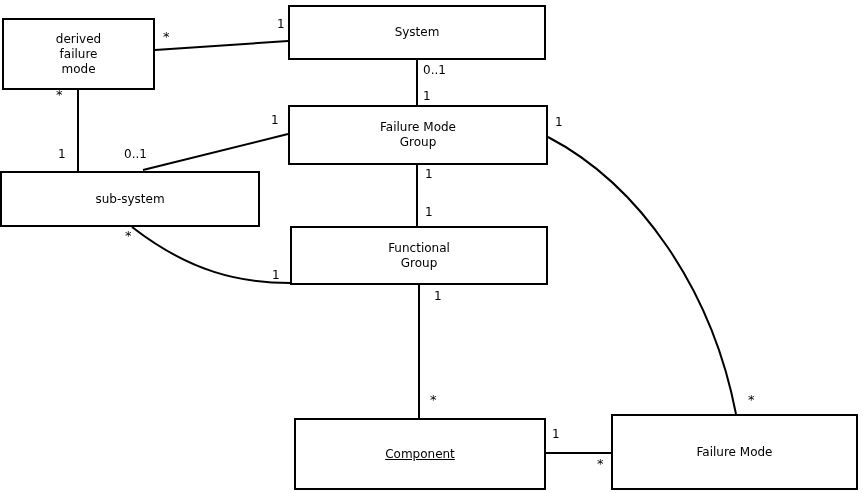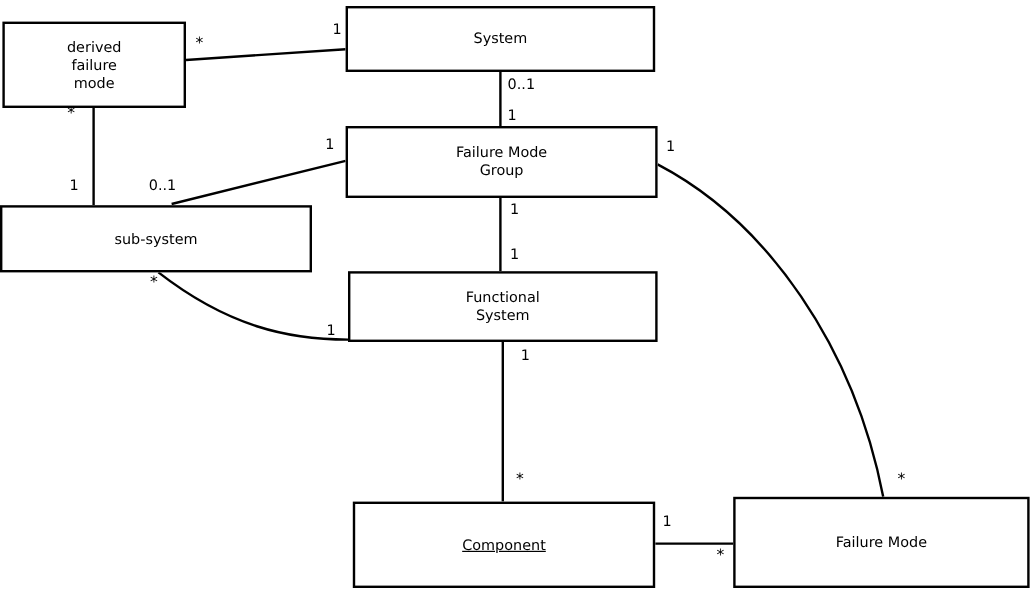--- a/index.html
+++ b/index.html
@@ -96,21 +96,21 @@
     <span class="uml-class-name">Failure Mode
 Group</span>
   </div>
 
   <div class="uml-class-box" style="left:0px; top:171px; width:260px; height:56px;">
     <span class="uml-class-name">sub-system</span>
   </div>
 
   <div class="uml-class-box" style="left:290px; top:226px; width:258px; height:59px;">
     <span class="uml-class-name">Functional
-System</span>
+Group</span>
   </div>
 
   <div class="uml-class-box" style="left:294px; top:418px; width:252px; height:72px;text-decoration:underline;">
     <span class="uml-class-name">Component</span>
   </div>
 
   <div class="uml-class-box" style="left:611px; top:414px; width:247px; height:76px;">
     <span class="uml-class-name">Failure Mode</span>
   </div>
 

